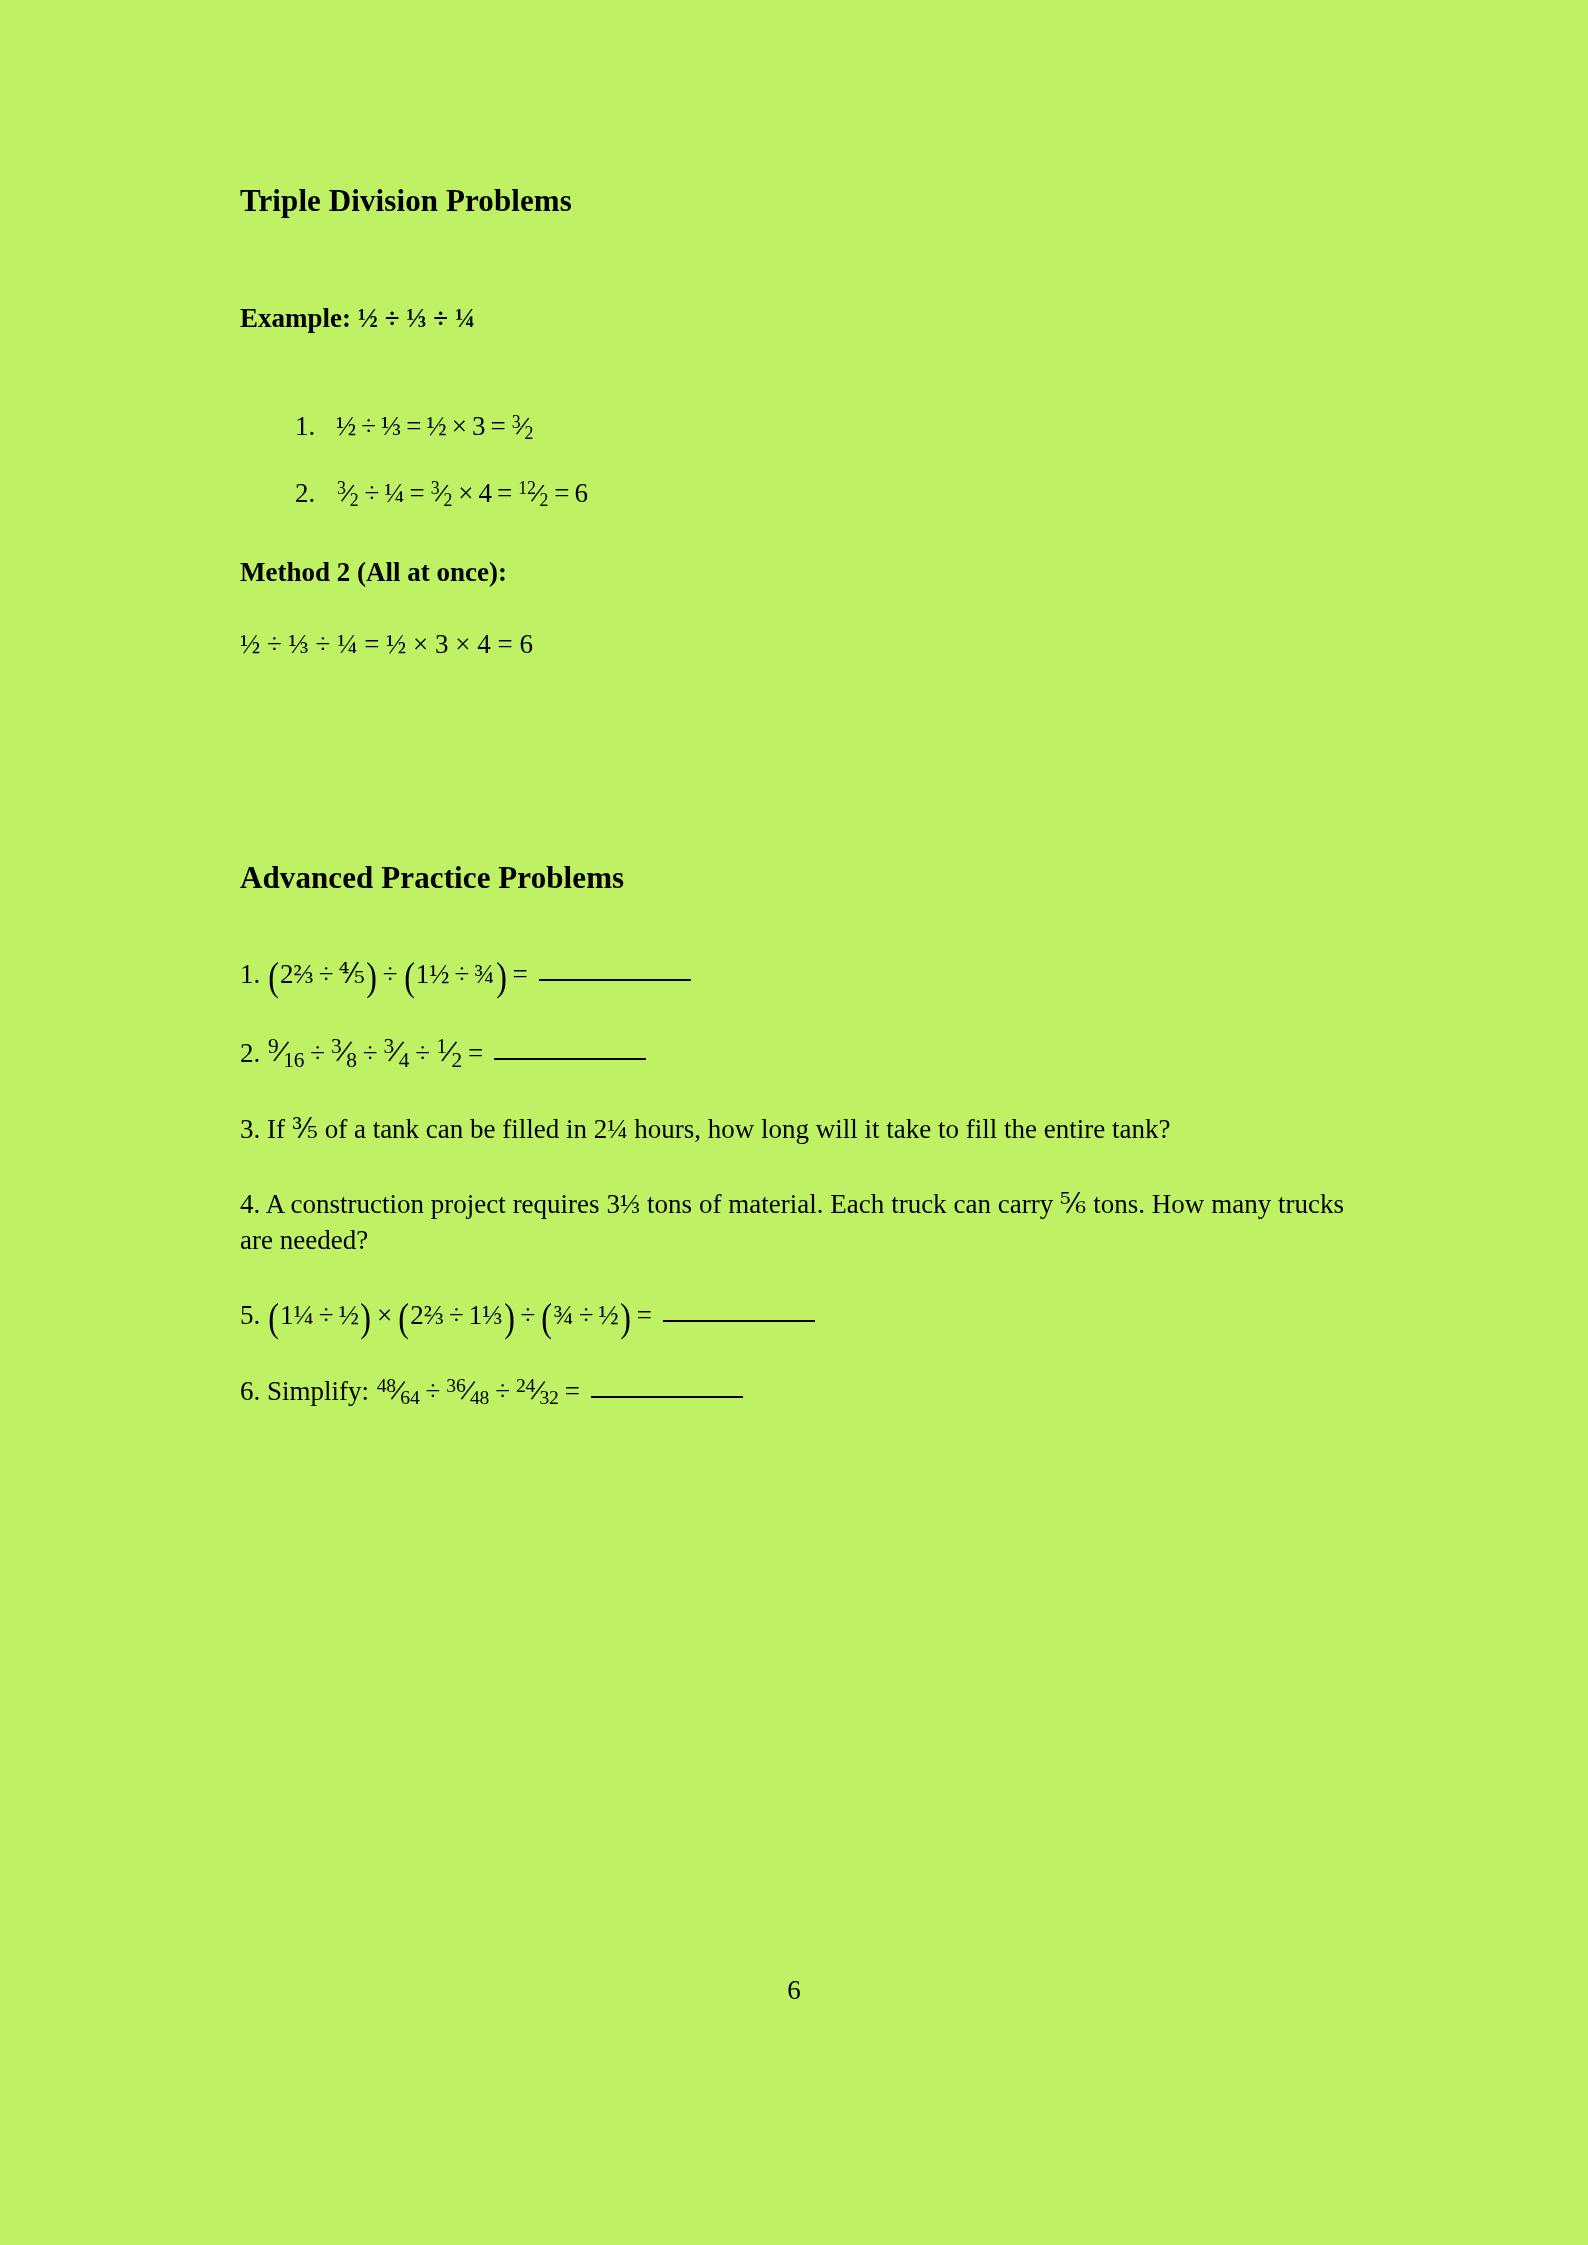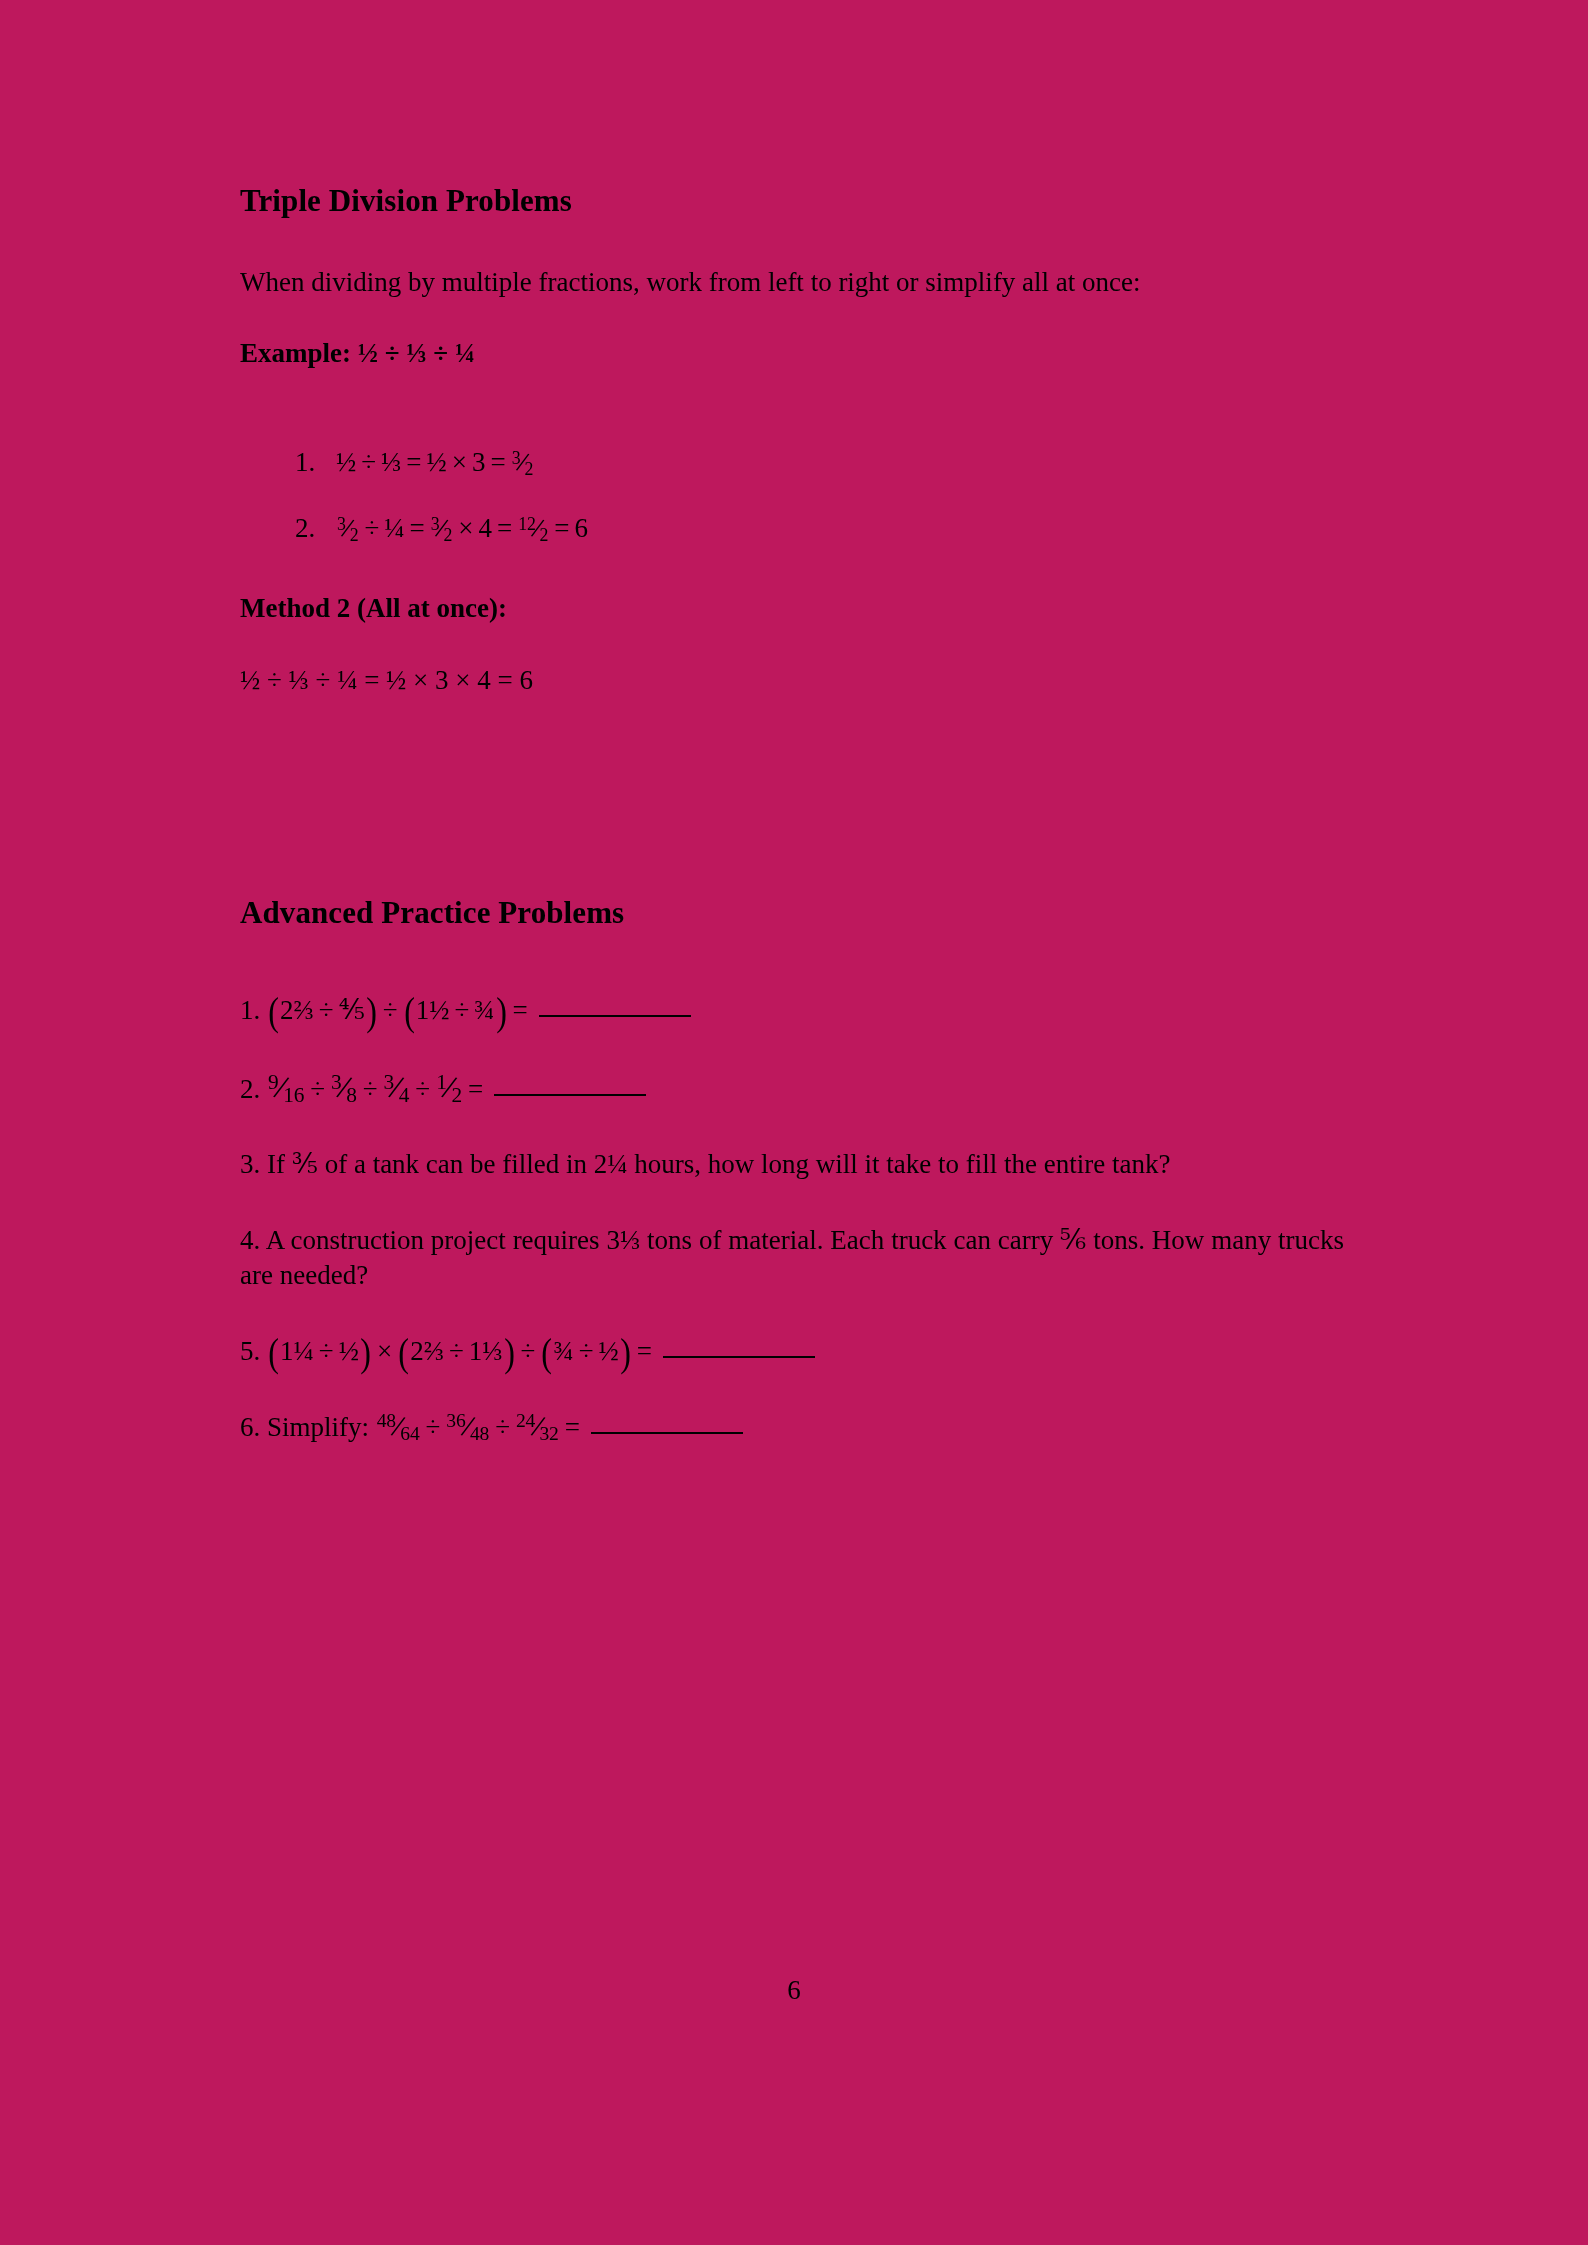--- a/index.html
+++ b/index.html
@@ -13,21 +13,21 @@
     font-family: "Liberation Serif", "DejaVu Serif", serif;
     color: #000000;
     position: relative;
     overflow: hidden;
   }
   .page {
     position: absolute;
     left: 0; top: 0;
     width: 1588px;
     height: 2245px;
-    background: #be185d;
+    background: #bef264;
   }
   .content {
     position: absolute;
     left: 240px;
     top: 182px;
     width: 1104px;
   }
 
   h1.section-title {
     font-size: 31px;
@@ -129,21 +129,20 @@
 </head>
 <body>
 
 <div class="page">
   <div class="content">
 
     <h1 class="section-title">Triple Division Problems</h1>
 
     <div class="spacer-m"></div>
 
-    <p class="para nojust">When dividing by multiple fractions, work from left to right or simplify all at once:</p>
 
     <div class="spacer-s"></div>
 
     <p class="para nojust">
       <span class="bold">Example:</span>
       <span class="bold">½ ÷ ⅓ ÷ ¼</span>
     </p>
 
     <div class="spacer-s"></div>
 

